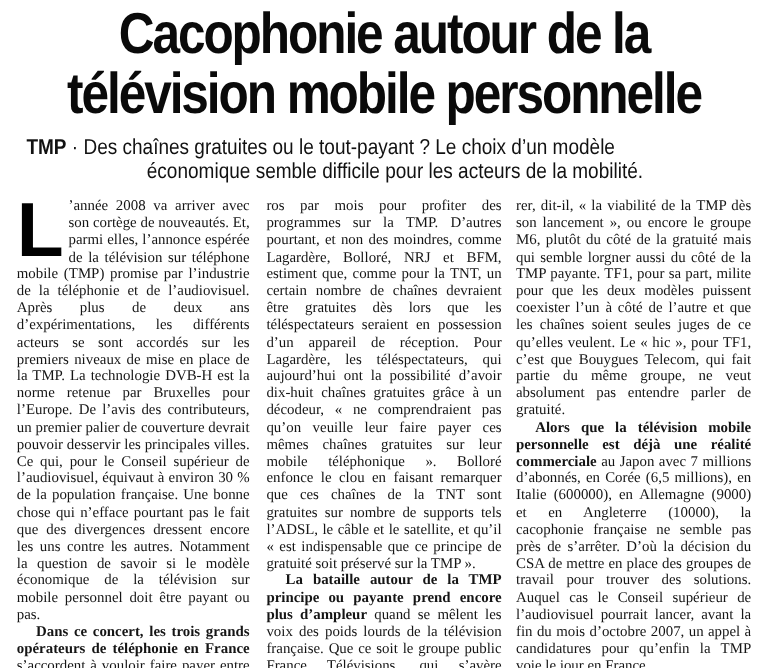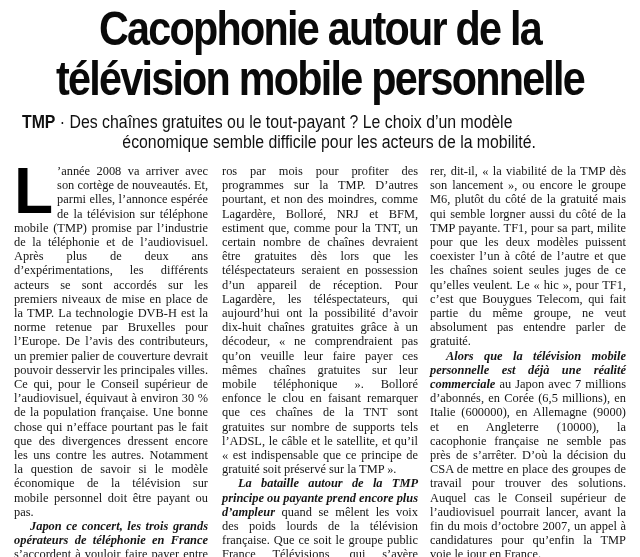--- a/index.html
+++ b/index.html
@@ -27,21 +27,21 @@
   .deck .line2 { display: block; padding-left: 114px; }
   .col {
     position: absolute; top: 164px;
     font-family: "Liberation Serif", serif;
     font-size: 12.4px; line-height: 14.2px;
     text-align: justify;
     color: #151515;
   }
   .col p { margin: 0; }
   .col p + p { text-indent: 16px; }
-  .col b { font-weight: bold; font-style: italic; }
+  .col b { font-weight: bold; }
   #col1 { left: 14px; width: 194px; }
   #col2 { left: 222px; width: 196px; }
   #col3 { left: 430px; width: 196px; }
   .dropcap {
     float: left;
     font-family: "Liberation Sans", sans-serif;
     font-weight: bold;
     font-size: 64px; line-height: 50px;
     height: 54px;
     margin: 2px 4px 0 0;
@@ -56,21 +56,21 @@
   <div>télévision mobile personnelle</div>
 </div>
 
 <div class="deck">
   <span class="kicker">TMP</span><span> · </span><span>Des chaînes gratuites ou le tout-payant ? Le choix d’un modèle</span>
   <span class="line2">économique semble difficile pour les acteurs de la mobilité.</span>
 </div>
 
 <div class="col" id="col1">
   <p><span class="dropcap">L</span><span>’année 2008 va arriver avec son cortège de nouveautés. Et, parmi elles, l’annonce espérée de la télévision sur téléphone mobile (TMP) promise par l’industrie de la téléphonie et de l’audiovisuel. Après plus de deux ans d’expérimentations, les différents acteurs se sont accordés sur les premiers niveaux de mise en place de la TMP. La technologie DVB-H est la norme retenue par Bruxelles pour l’Europe. De l’avis des contributeurs, un premier palier de couverture devrait pouvoir desservir les principales villes. Ce qui, pour le Conseil supérieur de l’audiovisuel, équivaut à environ 30 % de la population française. Une bonne chose qui n’efface pourtant pas le fait que des divergences dressent encore les uns contre les autres. Notamment la question de savoir si le modèle économique de la télévision sur mobile personnel doit être payant ou pas.</span></p>
-  <p><b>Japon ce concert, les trois grands opérateurs de téléphonie en France</b><span> s’accordent à vouloir faire payer entre 5 à 15 eu-</span></p>
+  <p><b>Dans ce concert, les trois grands opérateurs de téléphonie en France</b><span> s’accordent à vouloir faire payer entre 5 à 15 eu-</span></p>
 </div>
 
 <div class="col" id="col2">
   <p><span>ros par mois pour profiter des programmes sur la TMP. D’autres pourtant, et non des moindres, comme Lagardère, Bolloré, NRJ et BFM, estiment que, comme pour la TNT, un certain nombre de chaînes devraient être gratuites dès lors que les téléspectateurs seraient en possession d’un appareil de réception. Pour Lagardère, les téléspectateurs, qui aujourd’hui ont la possibilité d’avoir dix-huit chaînes gratuites grâce à un décodeur, « ne comprendraient pas qu’on veuille leur faire payer ces mêmes chaînes gratuites sur leur mobile téléphonique ». Bolloré enfonce le clou en faisant remarquer que ces chaînes de la TNT sont gratuites sur nombre de supports tels l’ADSL, le câble et le satellite, et qu’il « est indispensable que ce principe de gratuité soit préservé sur la TMP ».</span></p>
   <p><b>La bataille autour de la TMP principe ou payante prend encore plus d’ampleur</b><span> quand se mêlent les voix des poids lourds de la télévision française. Que ce soit le groupe public France Télévisions, qui s’avère d’accord avec la gratuité tout en étant prêt à « soutenir » l’option payante pour assu-</span></p>
 </div>
 
 <div class="col" id="col3">
   <p><span>rer, dit-il, « la viabilité de la TMP dès son lancement », ou encore le groupe M6, plutôt du côté de la gratuité mais qui semble lorgner aussi du côté de la TMP payante. TF1, pour sa part, milite pour que les deux modèles puissent coexister l’un à côté de l’autre et que les chaînes soient seules juges de ce qu’elles veulent. Le « hic », pour TF1, c’est que Bouygues Telecom, qui fait partie du même groupe, ne veut absolument pas entendre parler de gratuité.</span></p>
   <p><b>Alors que la télévision mobile personnelle est déjà une réalité commerciale</b><span> au Japon avec 7 millions d’abonnés, en Corée (6,5 millions), en Italie (600000), en Allemagne (9000) et en Angleterre (10000), la cacophonie française ne semble pas près de s’arrêter. D’où la décision du CSA de mettre en place des groupes de travail pour trouver des solutions. Auquel cas le Conseil supérieur de l’audiovisuel pourrait lancer, avant la fin du mois d’octobre 2007, un appel à candidatures pour qu’enfin la TMP voie le jour en France.</span></p>

